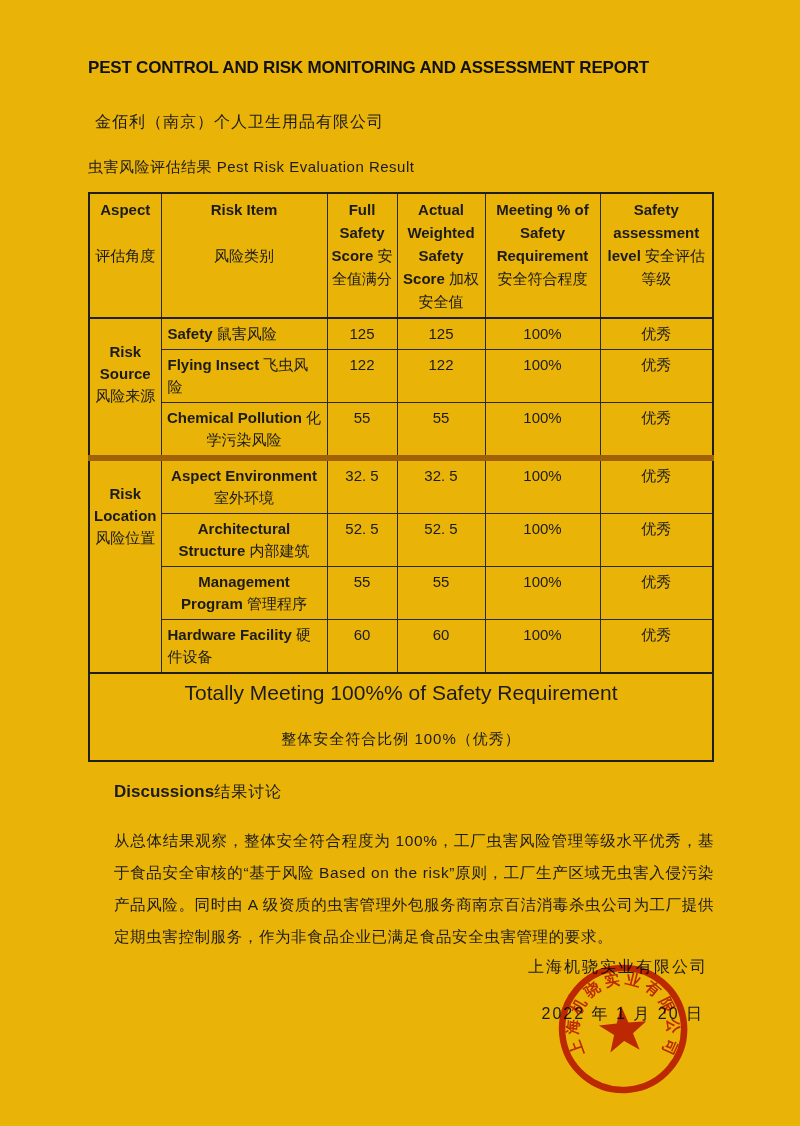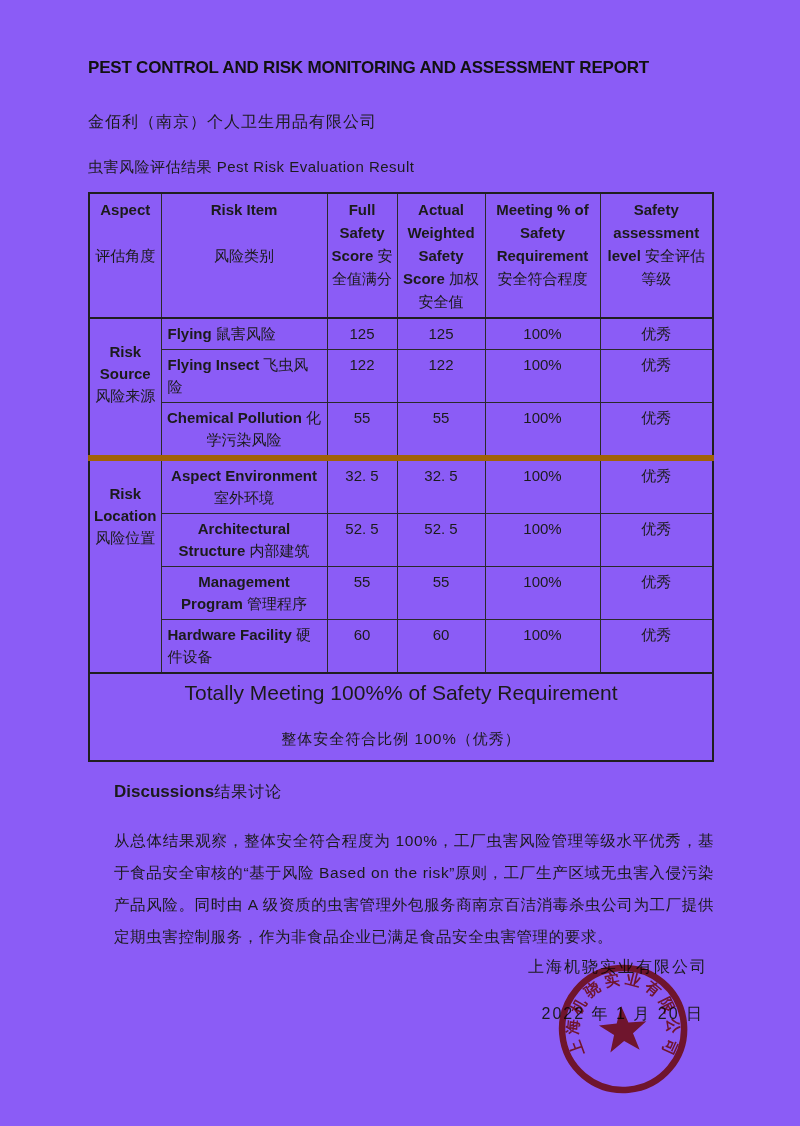--- a/index.html
+++ b/index.html
@@ -1,28 +1,28 @@
 <!DOCTYPE html>
 <html><head>
 <meta charset="utf-8">
 <style>
   * { margin:0; padding:0; box-sizing:border-box; }
   html,body { background:#ffffff; }
   body { font-family:"Liberation Sans", sans-serif; color:#1b1b1b; }
   .page {
     position:relative; width:800px; height:1126px;
-    background:#8b5cf6; overflow:hidden; margin:0 auto;
+    background:#eab308; overflow:hidden; margin:0 auto;
   }
   .doc { padding:58px 88px 0 88px; }
 
   .title {
     font-size:17px; font-weight:bold; letter-spacing:-0.2px;
     color:#111; margin-bottom:34px; white-space:nowrap;
   }
-  .company-line { font-size:16px; margin-bottom:25px; letter-spacing:1px; }
+  .company-line { font-size:16px; margin-bottom:25px; letter-spacing:1px;margin-left:7px; }
   .report-title-cn { font-size:16px; font-weight:bold; margin-bottom:28px; letter-spacing:1px; }
   .section-title { font-size:15px; margin-bottom:15px; letter-spacing:0.5px; }
 
   table.assessment {
     width:624px; border-collapse:collapse; table-layout:fixed;
     border:2px solid #1f1f1f; font-size:15px;
   }
   col.c-aspect{width:72px;} col.c-item{width:166px;} col.c-full{width:70px;}
   col.c-weighted{width:88px;} col.c-meeting{width:115px;} col.c-level{width:113px;}
   th, td {
@@ -92,21 +92,21 @@
           <th><span class="h-en">Risk Item</span><br><br><span class="h-cn">风险类别</span></th>
           <th><span class="h-en">Full Safety Score</span> <span class="h-cn">安全值满分</span></th>
           <th><span class="h-en">Actual Weighted Safety Score</span> <span class="h-cn">加权安全值</span></th>
           <th><span class="h-en">Meeting % of Safety Requirement</span> <span class="h-cn">安全符合程度</span></th>
           <th><span class="h-en">Safety assessment level</span> <span class="h-cn">安全评估等级</span></th>
         </tr>
       </thead>
       <tbody>
         <tr>
           <td class="aspect-cell" rowspan="3"><span class="i-en">Risk Source</span> <span class="i-cn">风险来源</span></td>
-          <td class="item-left"><span class="i-en">Flying</span> <span class="i-cn">鼠害风险</span></td>
+          <td class="item-left"><span class="i-en">Safety</span> <span class="i-cn">鼠害风险</span></td>
           <td>125</td>
           <td>125</td>
           <td>100%</td>
           <td>优秀</td>
         </tr>
         <tr>
           <td class="item-left"><span class="i-en">Flying Insect</span> <span class="i-cn">飞虫风险</span></td>
           <td>122</td>
           <td>122</td>
           <td>100%</td>

